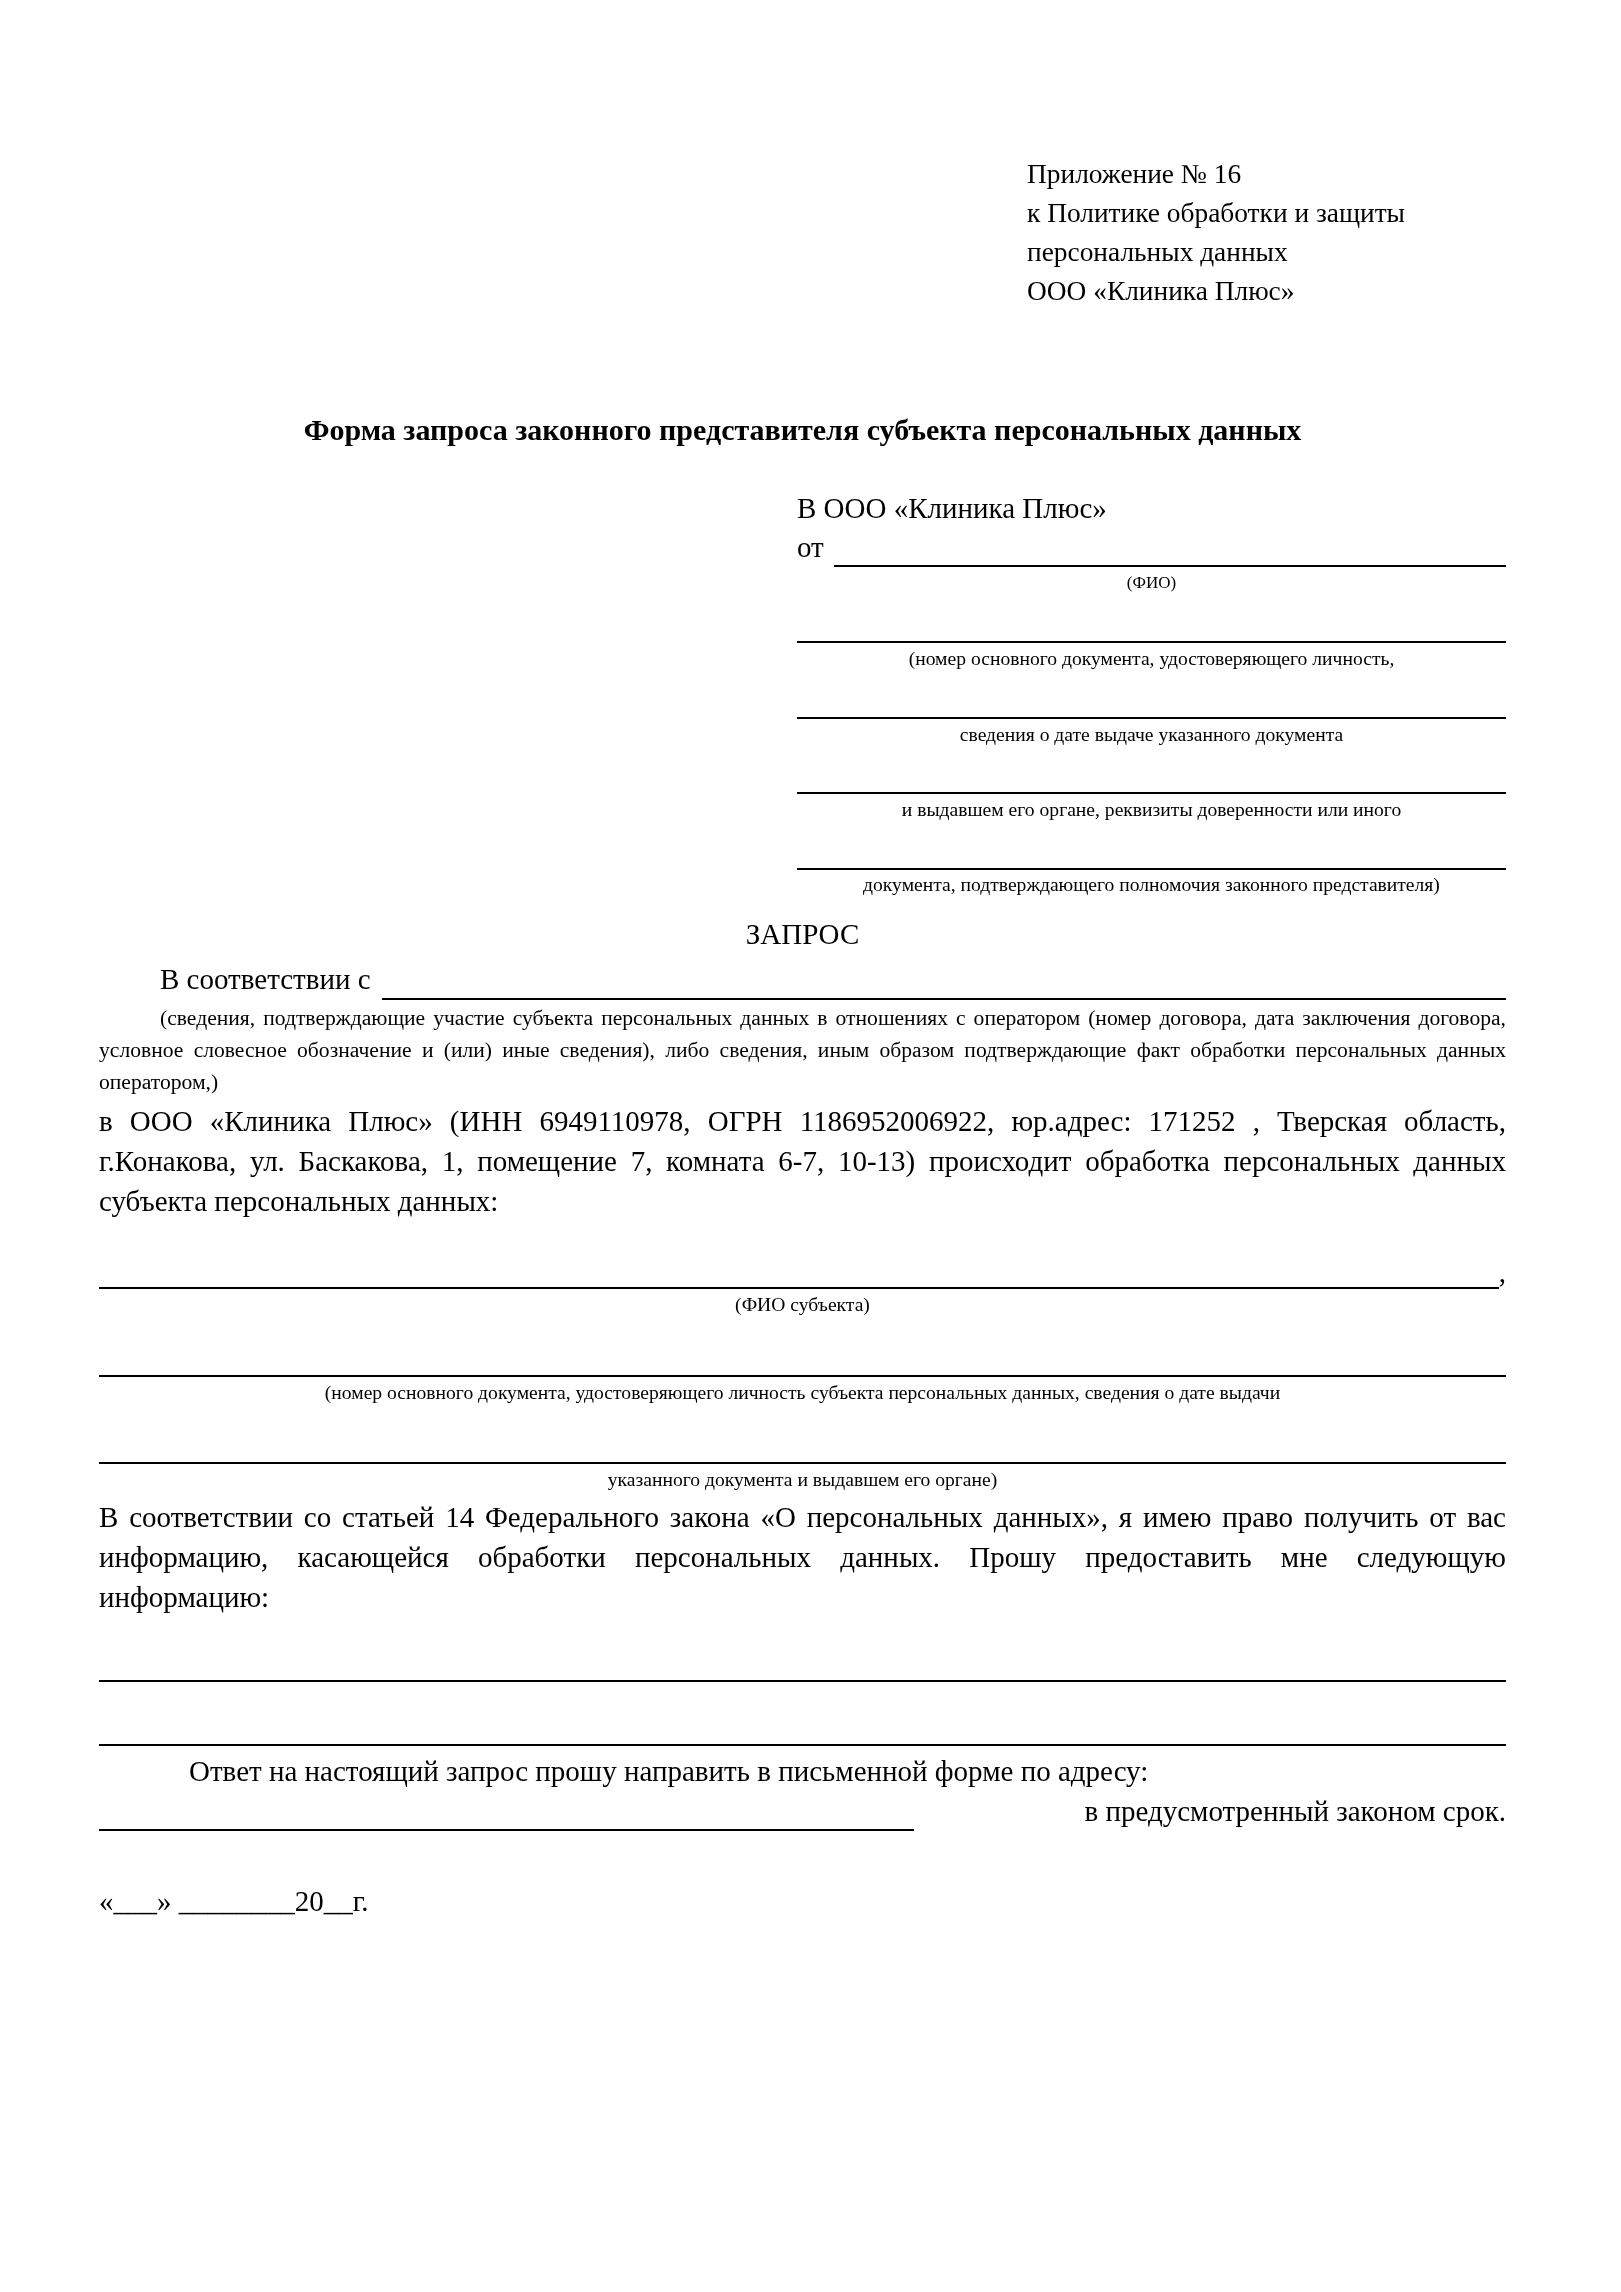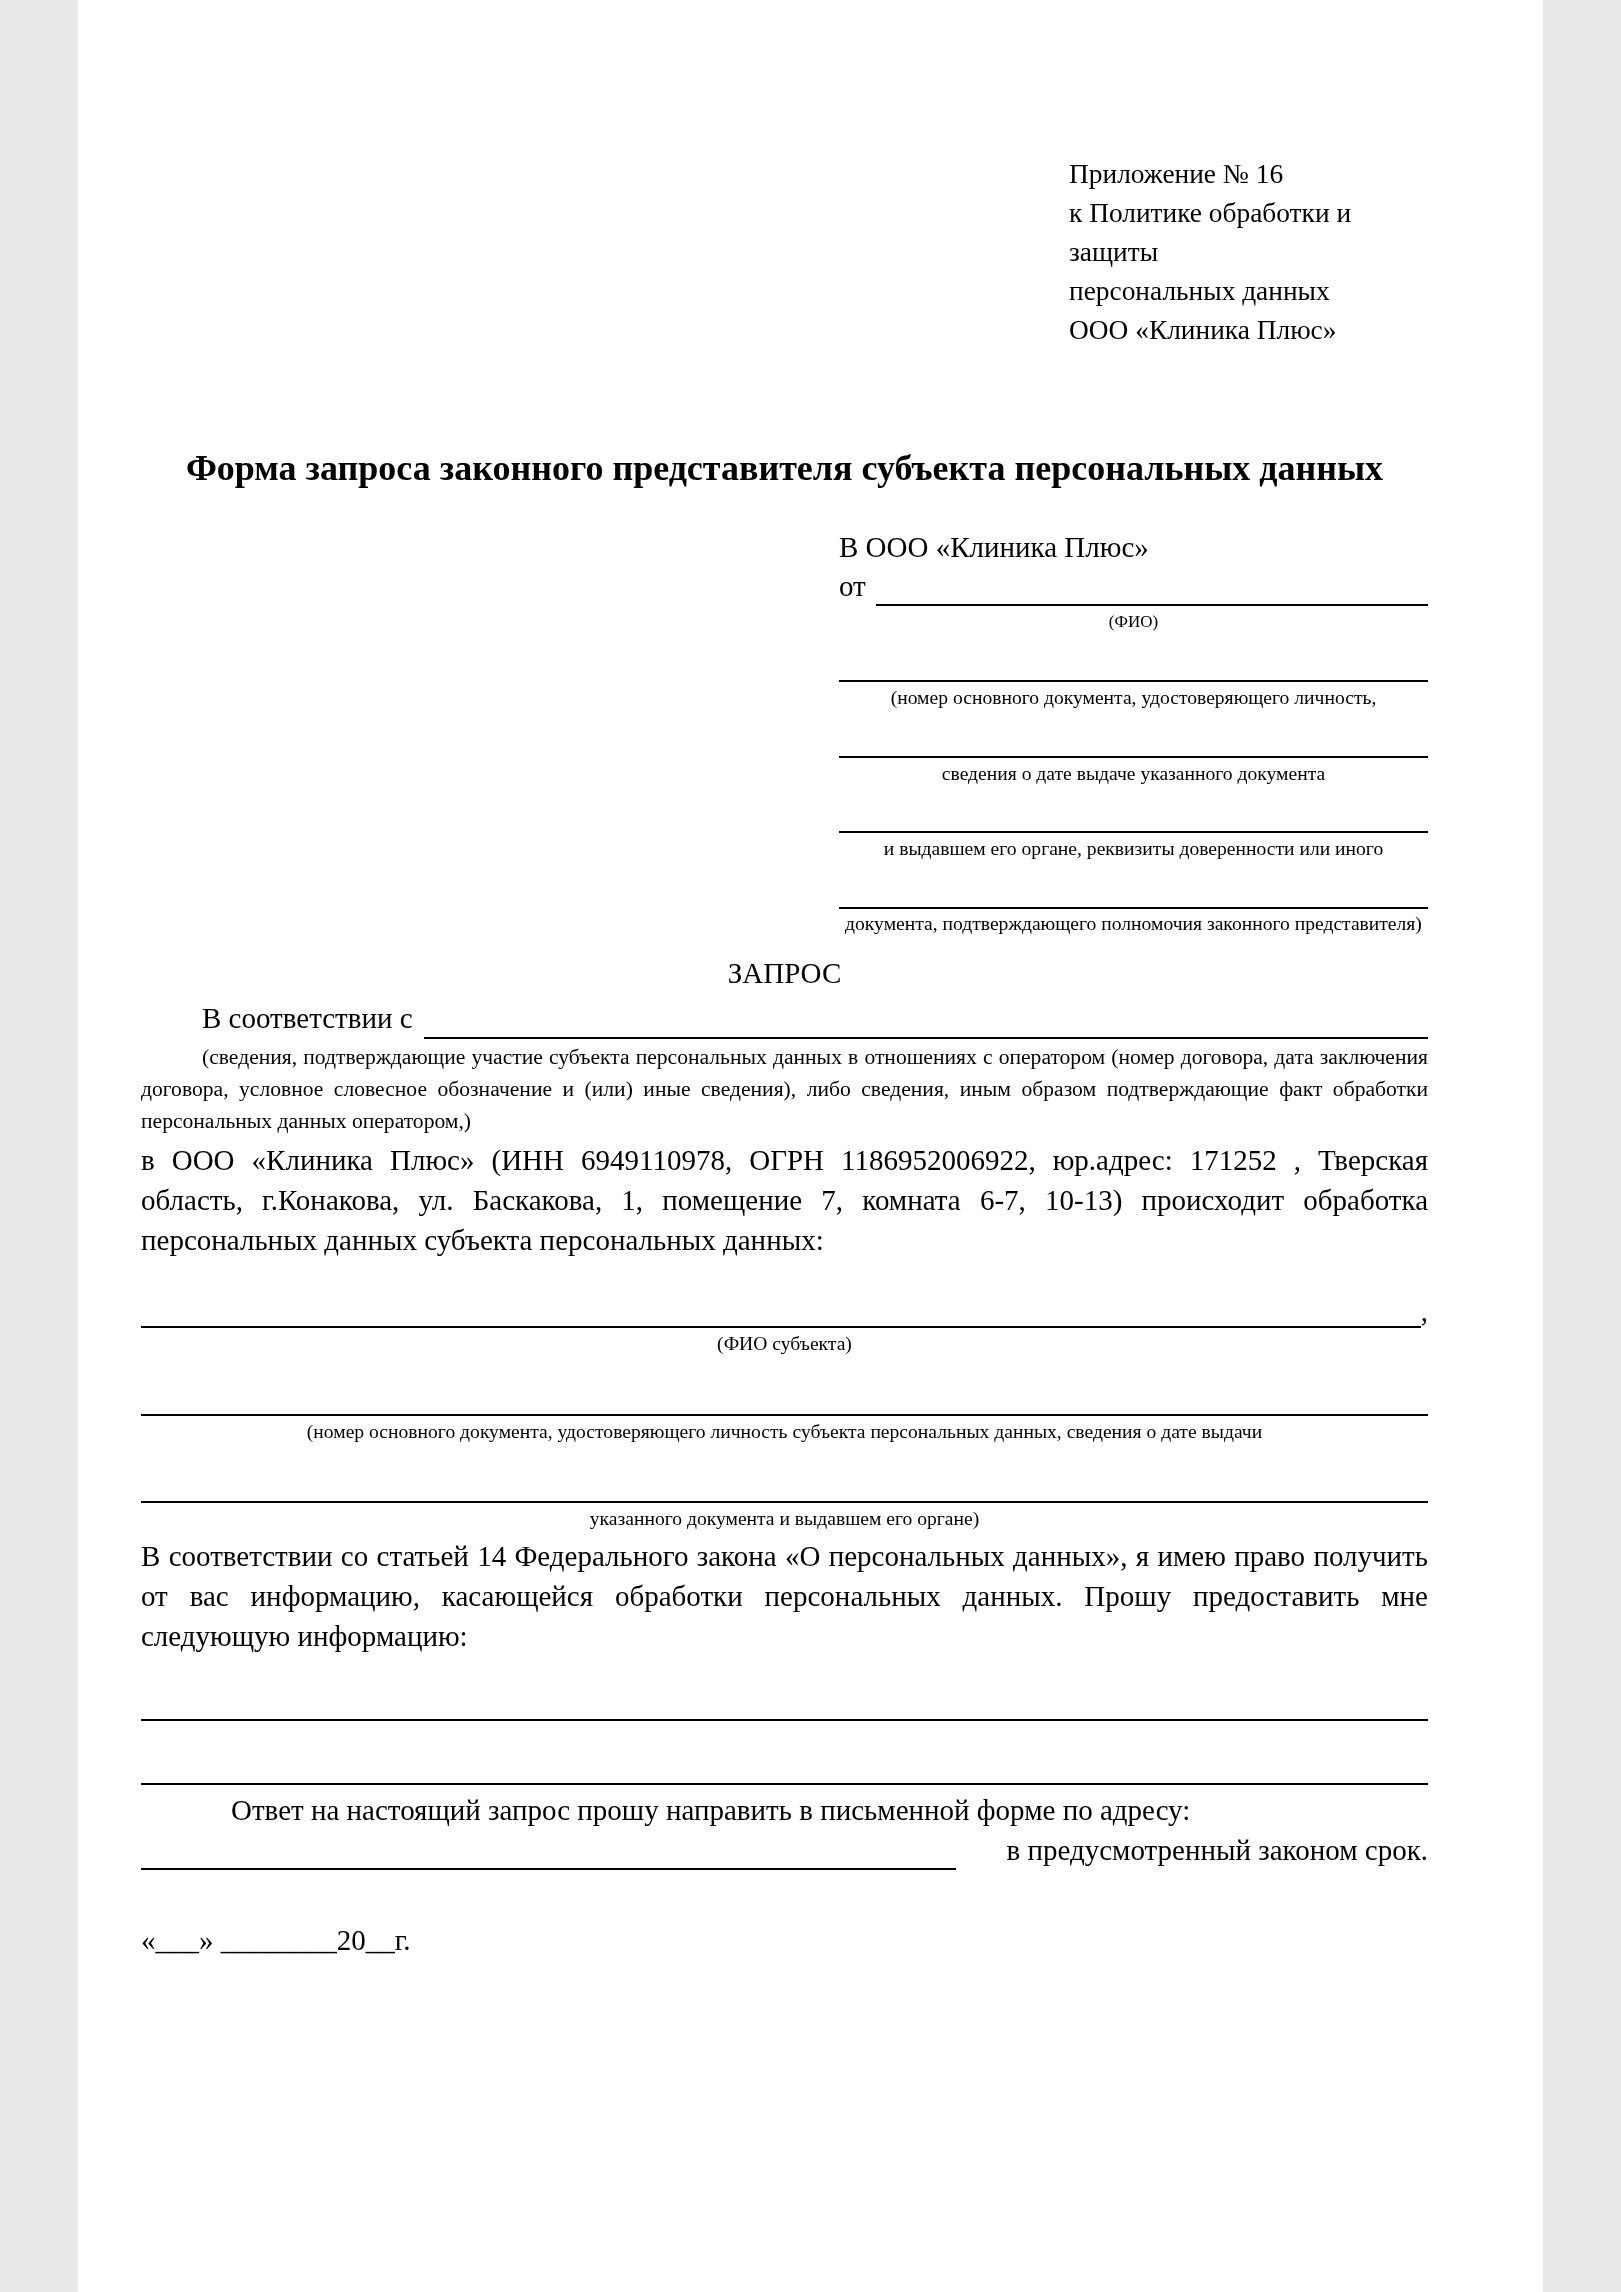--- a/index.html
+++ b/index.html
@@ -2,42 +2,42 @@
 <html><head>
 <meta charset="utf-8">
 <style>
   html, body {
     margin: 0;
     padding: 0;
     background: #e8e8e8;
   }
   .page {
     position: relative;
-    width: 1465px;
+    width: 1621px;
     height: 2293px;
     margin: 0 auto;
     background: #ffffff;
     color: #000000;
     font-family: "Liberation Serif", "DejaVu Serif", serif;
     box-sizing: border-box;
-    padding: 155px 115px 0 63px;
+    padding: 155px 115px 0 99px;
     overflow: hidden;
   }
   
   .appendix {
     margin-left: 928px;
     font-size: 27.4px;
     line-height: 39px;
   }
   
   .doc-title {
     margin-top: 96px;
     text-align: center;
     font-weight: bold;
-    font-size: 36px;
+    font-size: 30px;
     line-height: 45px;
   }
   
   .addressee {
     margin-top: 37px;
     margin-left: 698px;
     font-size: 29px;
     line-height: 39px;
   }
   .addressee .row {

